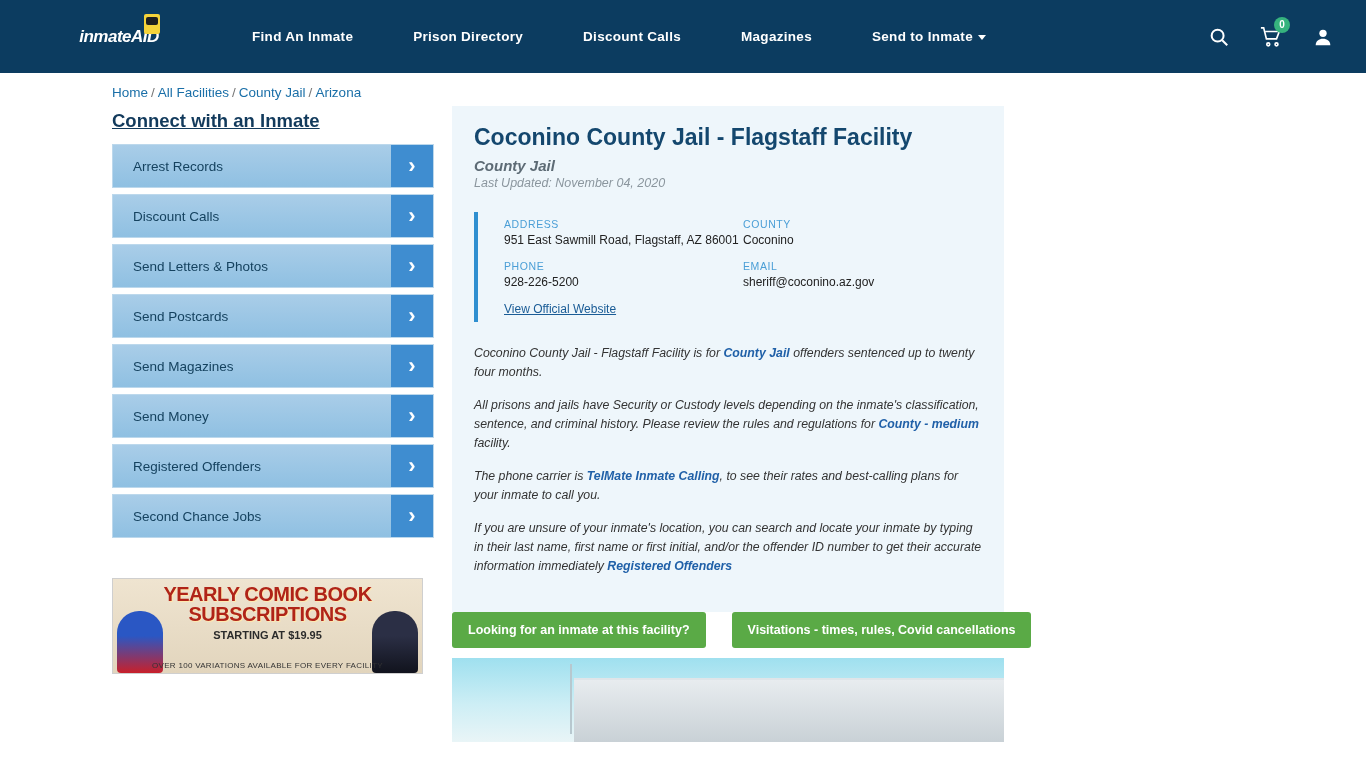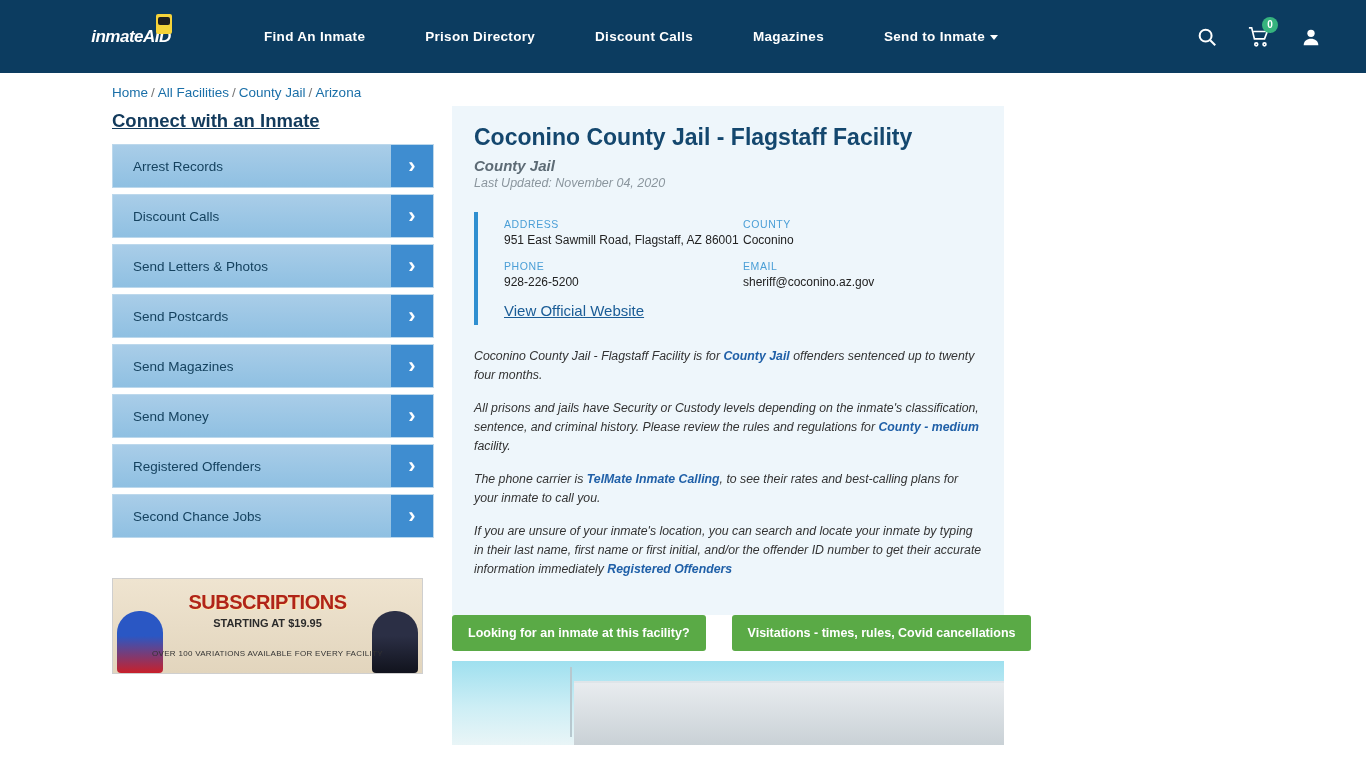--- a/index.html
+++ b/index.html
@@ -10,21 +10,21 @@
     font-family: "Liberation Sans", sans-serif;
     overflow: hidden;
   }
 
   
   .header {
     height: 73px;
     background: #0c3c60;
     display: flex;
     align-items: center;
-    padding: 0 24px;
+    padding: 0 12px;
     position: relative;
   }
   .logo {
     width: 110px;
     height: 34px;
     margin-left: 52px;
     display: flex;
     align-items: center;
     justify-content: center;
     position: relative;
@@ -252,21 +252,21 @@
     letter-spacing: 0.6px;
     margin-bottom: 3px;
   }
   .info-value {
     font-size: 12px;
     color: #222;
     line-height: 1.25;
   }
   .official-link {
     grid-column: 1 / span 2;
-    font-size: 15px;
+    font-size: 12px;
     color: #1a5c96;
     text-decoration: underline;
     cursor: pointer;
   }
 
   .para {
     font-size: 12.3px;
     font-style: italic;
     color: #333;
     line-height: 1.55;
@@ -406,20 +406,21 @@
     </div>
     <div class="side-btn">
       <span>Second Chance Jobs</span>
       <div class="side-arrow">›</div>
     </div>
 
     <div class="ad">
       <div class="ad-hero-left"></div>
       <div class="ad-hero-right"></div>
       <div class="ad-inner">
+        <div class="ad-line1">YEARLY COMIC BOOK</div>
         <div class="ad-line2">SUBSCRIPTIONS</div>
         <div class="ad-line3">STARTING AT $19.95</div>
         <div class="ad-line4">OVER 100 VARIATIONS AVAILABLE FOR EVERY FACILITY</div>
       </div>
     </div>
   </div>
 
   <div class="main">
     <div class="card">
       <h1 class="facility-title">Coconino County Jail - Flagstaff Facility</h1>

